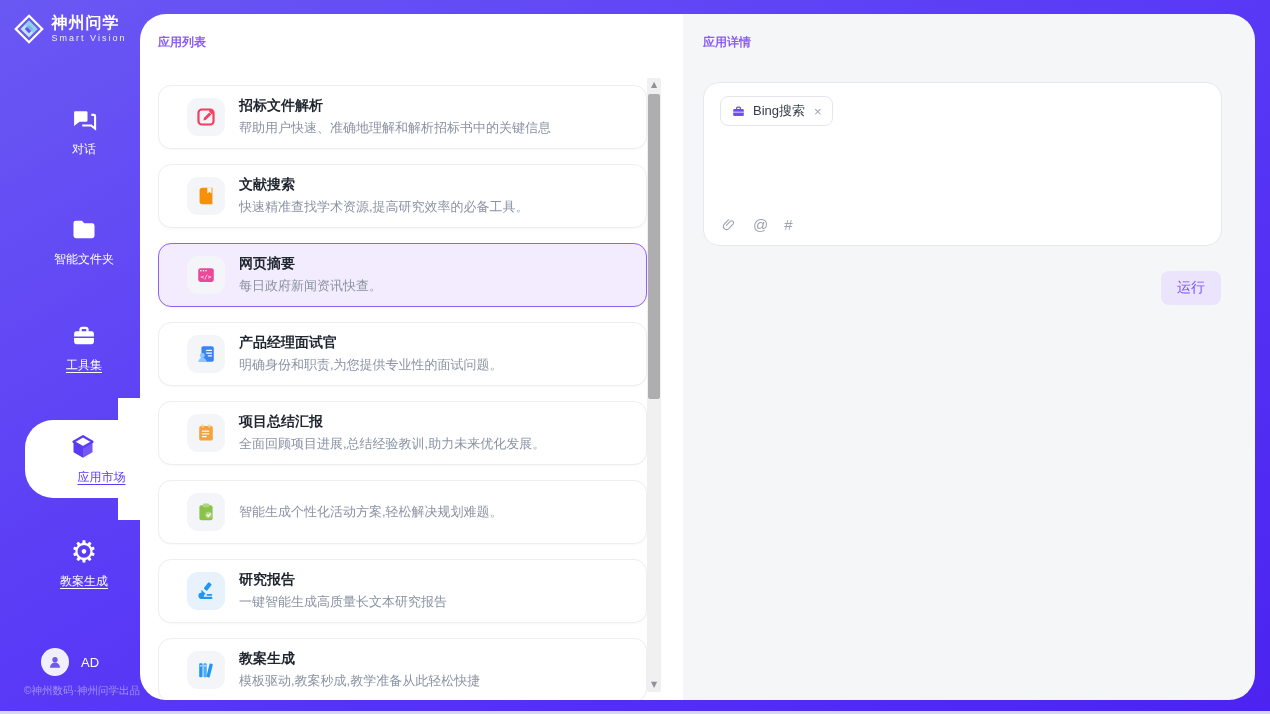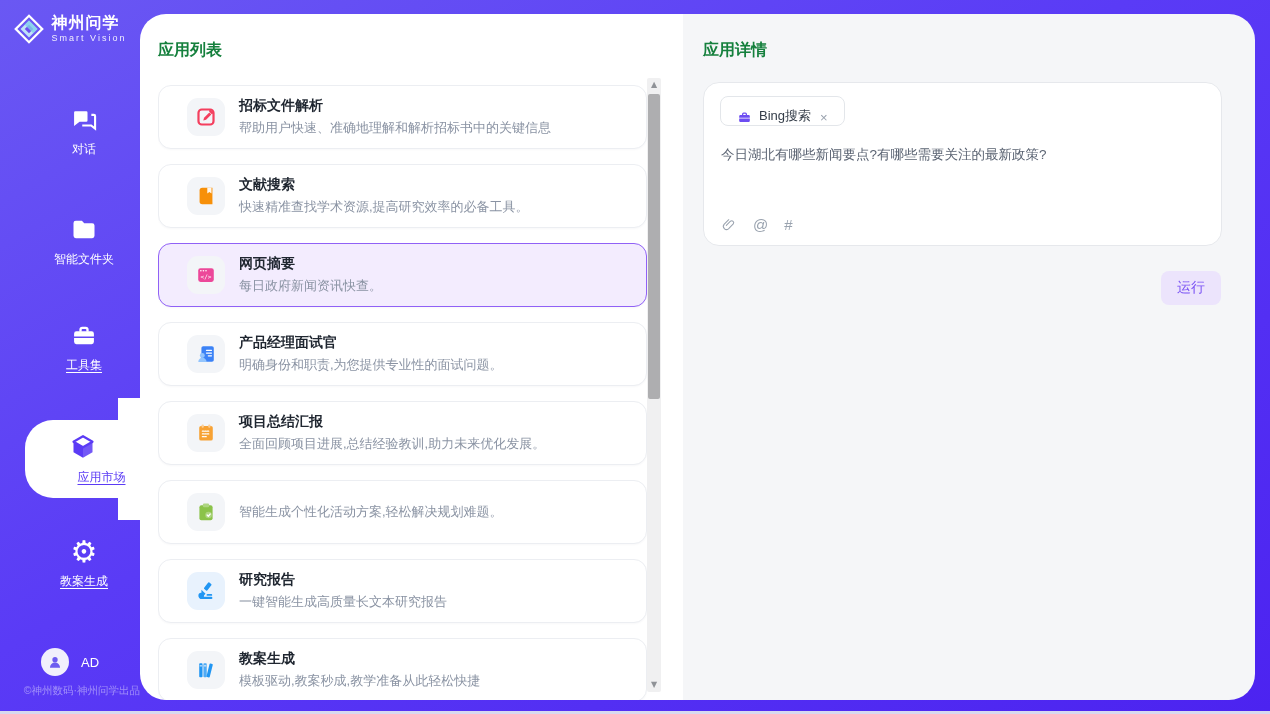--- a/index.html
+++ b/index.html
@@ -29,42 +29,42 @@
   .user-chip { position:absolute; top:648px; left:0; width:140px; display:flex; align-items:center; justify-content:center; gap:12px; cursor:pointer; }
   .avatar { width:28px; height:28px; border-radius:50%; background:#f1effc; display:flex; align-items:center; justify-content:center; }
   .user-name { color:#fff; font-size:13px; }
   .side-footer { position:absolute; top:684px; left:0; width:140px; text-align:right; color:rgba(255,255,255,.42); font-size:10.5px; }
   .gear-glyph { color:#fff; font-size:30px; line-height:28px; font-family:"DejaVu Sans",sans-serif; }
 
   
   .content { position:absolute; left:140px; top:14px; width:1115px; height:686px; border-radius:26px; overflow:hidden; display:flex; z-index:3; }
   .list-panel { width:543px; height:100%; background:#fff; position:relative; }
   .detail-panel { width:572px; height:100%; background:#f5f6f8; position:relative; }
-  .panel-title { position:absolute; top:26px; left:18px; font-size:16px; font-weight:700; color:#15803d; }
+  .panel-title { position:absolute; top:20px; left:18px; font-size:12px; font-weight:700; color:#8b5cf6; }
   .detail-panel .panel-title { left:20px; }
 
   
   .cards { position:absolute; left:18px; top:71px; width:489px; bottom:0; display:flex; flex-direction:column; gap:15px; overflow:hidden; }
   .card { flex:0 0 64px; background:#fff; border:1px solid #eceef2; border-radius:13px; display:flex; align-items:center; gap:14px; padding:0 28px; cursor:pointer; box-shadow:0 1px 2px rgba(20,30,60,.03); }
   .card.selected { background:#f3ecfe; border:1.5px solid #9061f6; }
   .app-icon-box { width:38px; height:38px; border-radius:11px; background:#f3f5f8; display:flex; align-items:center; justify-content:center; flex:none; }
   .app-icon-box.blue-bg { background:#e8f2fd; }
   .card-text { display:flex; flex-direction:column; gap:4px; min-width:0; }
   .card-title { font-size:14px; font-weight:700; color:#1f2630; }
   .card-desc { font-size:13px; color:#8a93a3; white-space:nowrap; }
 
   
   .scrollbar { position:absolute; right:22px; top:64px; bottom:8px; width:14px; background:#f0f0f1; border-radius:2px; }
   .sb-arrow { position:absolute; left:0; width:14px; height:14px; color:#8f9297; font-size:8px; line-height:14px; text-align:center; cursor:pointer; font-family:"DejaVu Sans",sans-serif; }
   .sb-arrow.up { top:0; } .sb-arrow.down { bottom:0; }
   .sb-thumb { position:absolute; left:1px; top:16px; width:12px; height:305px; background:#aeaeb0; border-radius:2px; cursor:pointer; }
 
   
   .detail-card { position:absolute; left:20px; top:68px; width:519px; height:164px; background:#fff; border:1px solid #e6e8ec; border-radius:16px; }
-  .tag { position:absolute; left:16px; top:13px; height:30px; display:inline-flex; align-items:flex-end; gap:7px; border:1px solid #e3e6ea; border-radius:8px; padding:0 16px; background:#fff; }
+  .tag { position:absolute; left:16px; top:13px; height:30px; display:inline-flex; align-items:center; gap:7px; border:1px solid #e3e6ea; border-radius:8px; padding:0 10px; background:#fff; }
   .tag-label { font-size:13px; color:#333c48; }
   .tag-close { font-size:13px; color:#98a1ad; cursor:pointer; margin-left:2px; }
   .prompt { position:absolute; left:17px; top:62px; right:16px; font-size:13.5px; color:#5a6372; line-height:1.5; cursor:text; }
   .attach-row { position:absolute; left:17px; bottom:12px; display:flex; align-items:center; gap:16px; }
   .attach-row .txt-ic { color:#9aa3af; font-size:15px; cursor:pointer; font-weight:400; }
   .run-btn { position:absolute; top:257px; right:34px; background:#ece4fc; color:#7a52f4; font-size:14px; border:none; border-radius:8px; padding:8px 16px; cursor:pointer; font-family:inherit; }
 
   svg { display:block; }
 </style>
 </head>
@@ -293,21 +293,20 @@
           <svg width="15" height="15" viewBox="0 0 24 24">
             <path d="M9 8.2V6.6A1.6 1.6 0 0 1 10.6 5h2.8A1.6 1.6 0 0 1 15 6.6v1.6" fill="none" stroke="#6d4df2" stroke-width="2"></path>
             <path d="M3.5 10a2 2 0 0 1 2-2h13a2 2 0 0 1 2 2v2.3h-17z" fill="#6d4df2"></path>
             <path d="M3.5 13.6h17V17a2 2 0 0 1-2 2h-13a2 2 0 0 1-2-2z" fill="#6d4df2"></path>
           </svg>
         </span>
         <span class="tag-label">Bing搜索</span>
         <span class="tag-close">×</span>
       </div>
 
-      <div class="prompt">今日湖北有哪些新闻要点?有哪些需要关注的最新政策?</div>
 
       <div class="attach-row">
         <span>
           <svg width="16" height="16" viewBox="0 0 24 24">
             <path d="M8 12.5l6.2-6.2a3 3 0 0 1 4.2 4.2l-7.2 7.2a4.7 4.7 0 0 1-6.6-6.6l7-7" fill="none" stroke="#9aa3af" stroke-width="1.6" stroke-linecap="round"></path>
           </svg>
         </span>
         <span class="txt-ic">@</span>
         <span class="txt-ic">#</span>
       </div>

